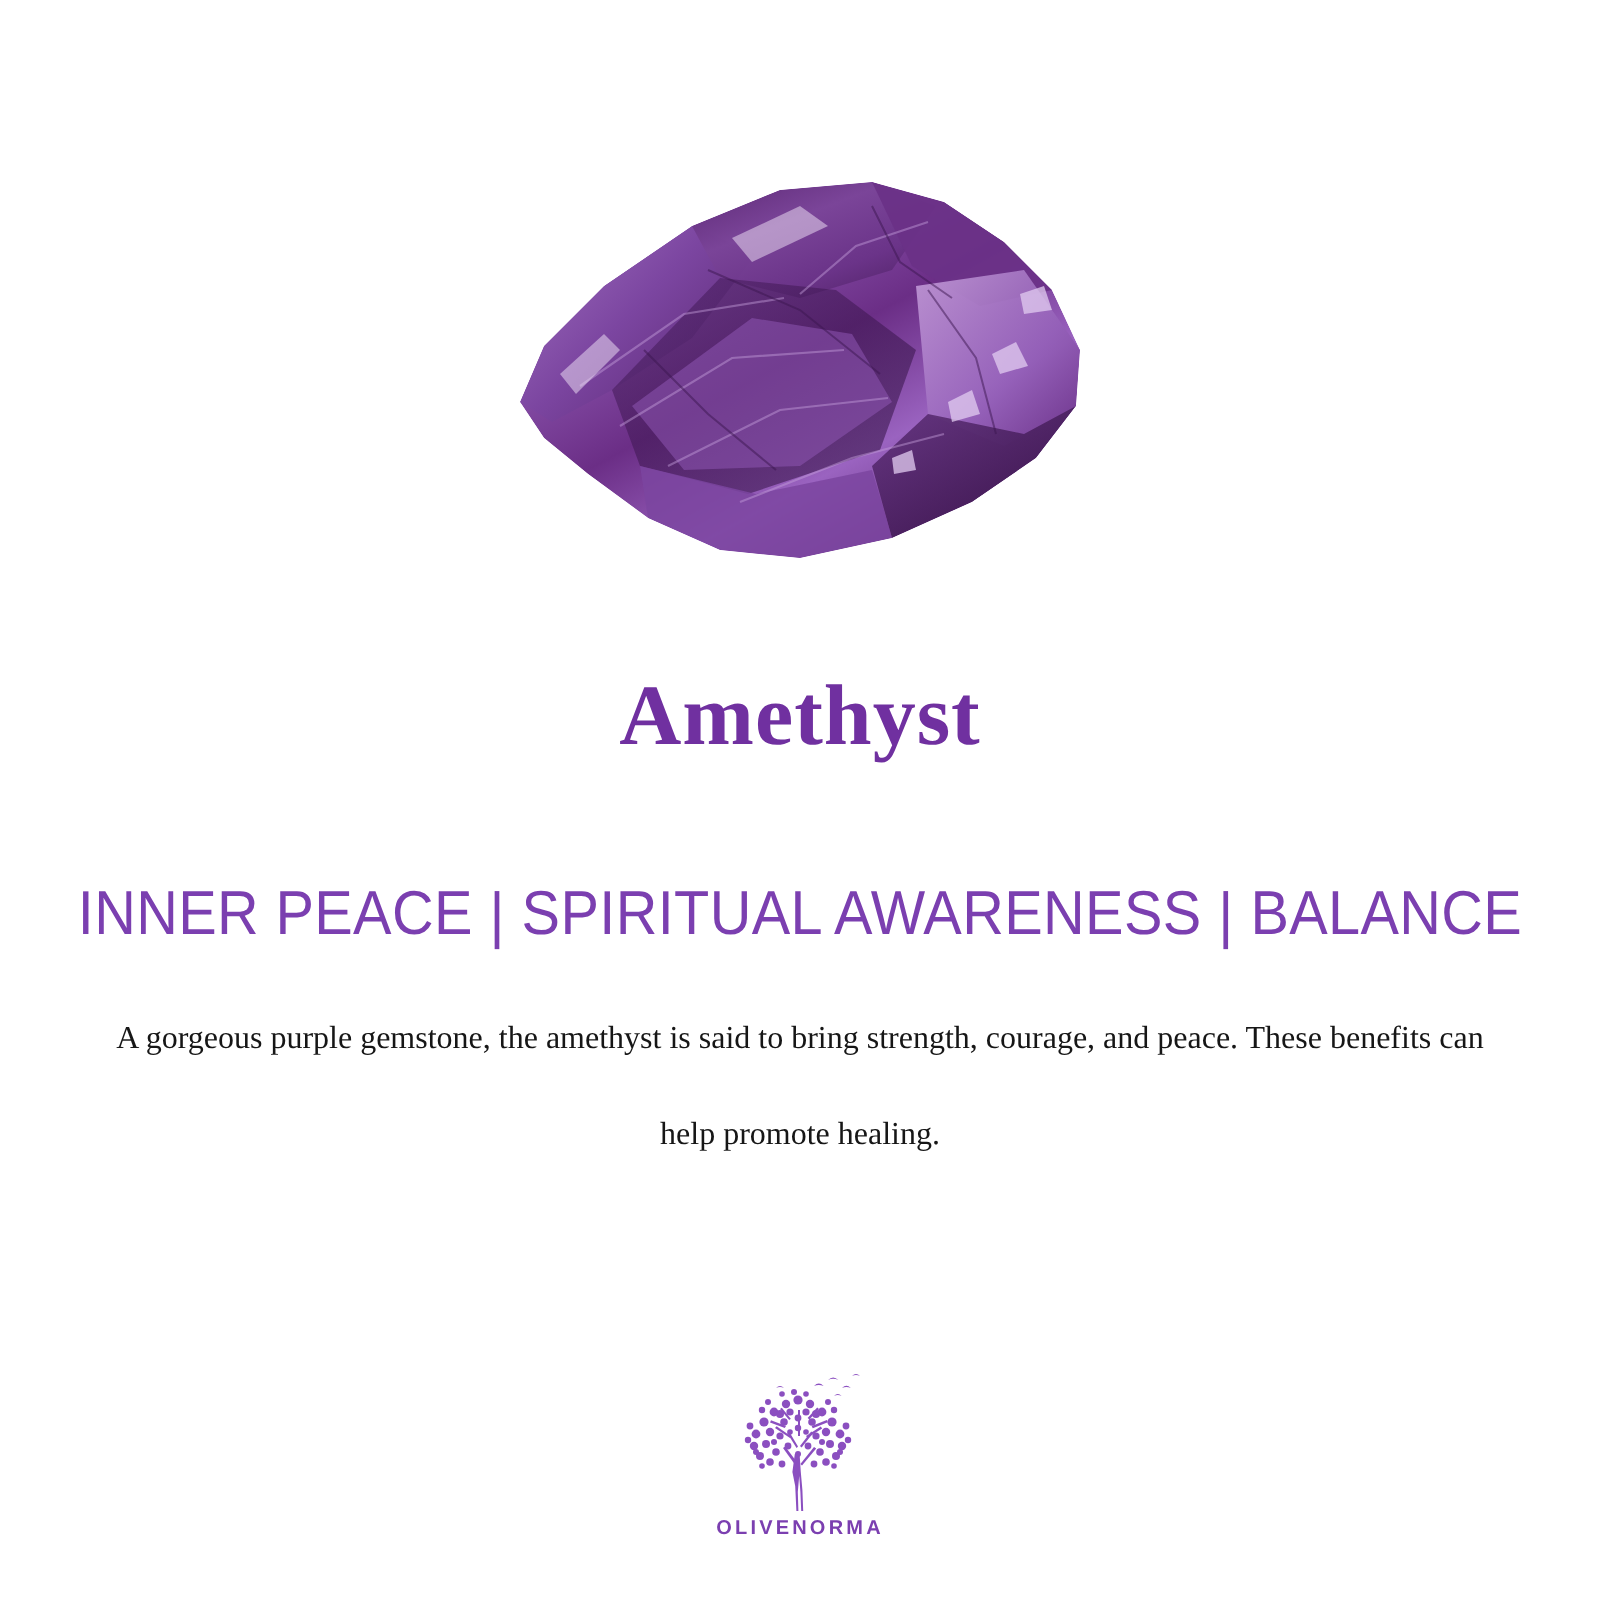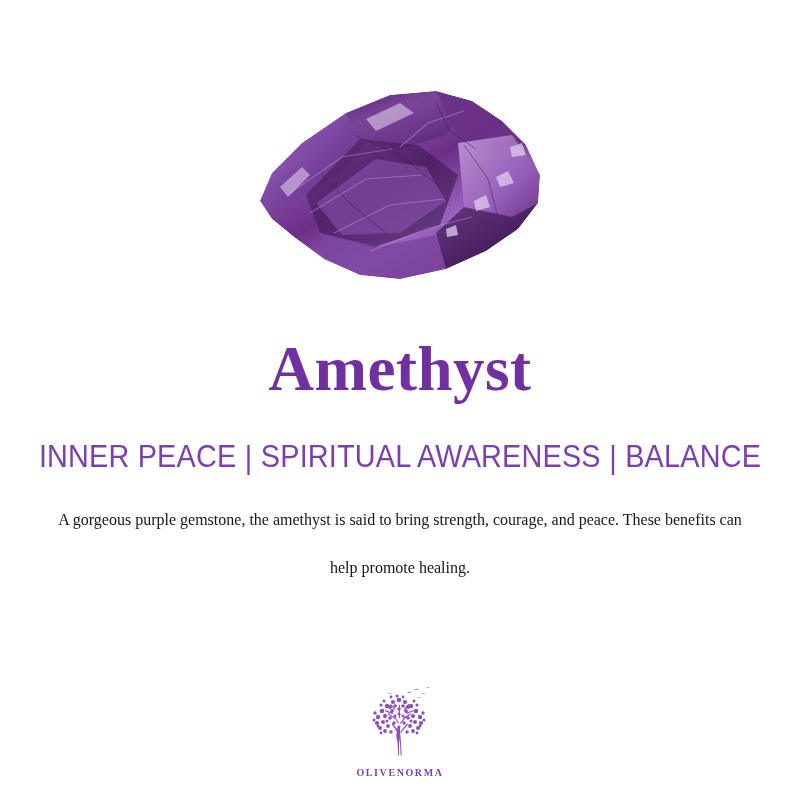--- a/index.html
+++ b/index.html
@@ -43,21 +43,21 @@
 
   
   .title {
     position: absolute;
     left: 0;
     top: 336px;
     width: 800px;
     text-align: center;
     font-family: "Liberation Serif", serif;
     font-weight: 700;
-    font-size: 63px;
+    font-size: 43px;
     line-height: 1.05;
     letter-spacing: 0.5px;
     color: #7030A0;
   }
 
   
   .subtitle {
     position: absolute;
     left: 0;
     top: 438px;
@@ -105,22 +105,22 @@
     display: flex;
     flex-direction: column;
     align-items: center;
   }
   .logo-mark {
     display: block;
     width: 86px;
     height: 74px;
   }
   .logo-word {
-    margin-top: 10px;
-    font-family: Liberation Serif, serif;
+    margin-top: 2px;
+    font-family: Liberation Sans, sans-serif;
     font-weight: 700;
     font-size: 10px;
     letter-spacing: 1.6px;
     color: #7B3FB0;
   }
 </style>
 </head>
 <body>
 
 <div class="card">

